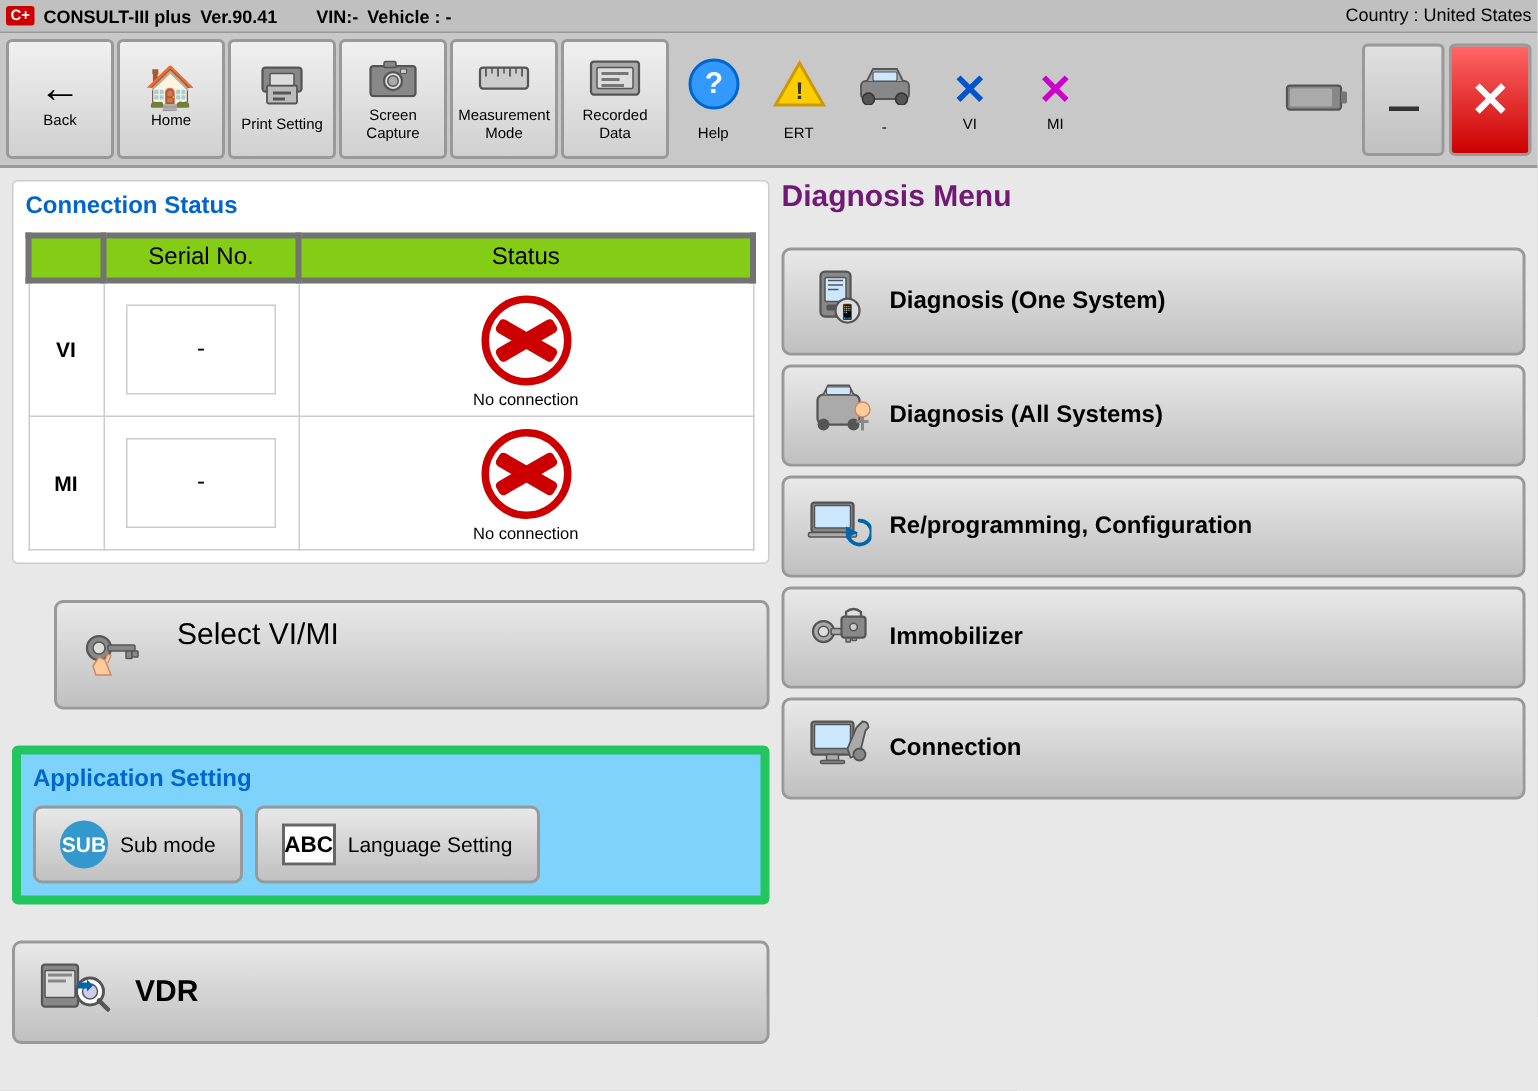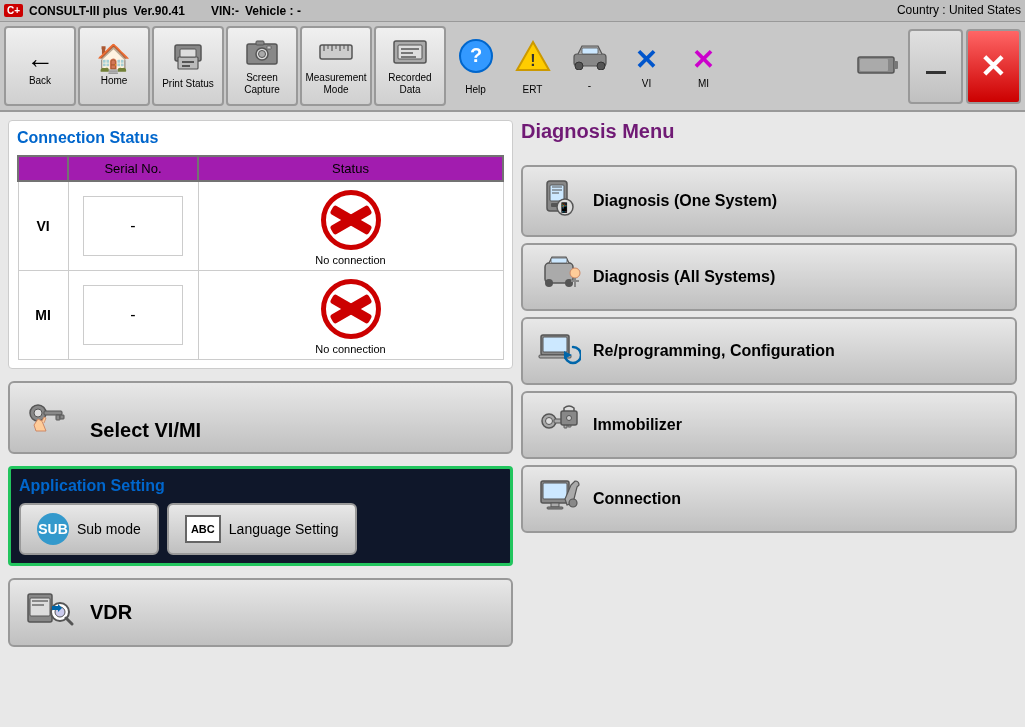--- a/index.html
+++ b/index.html
@@ -116,45 +116,45 @@
       padding: 8px;
       background: #e8e8e8;
       height: calc(727px - 22px - 90px);
     }
 
     
     #left-panel {
       width: 505px;
       display: flex;
       flex-direction: column;
-      gap: 12px;
+      gap: 24px;
     }
 
     
     #connection-status {
       background: white;
       border: 1px solid #ccc;
       border-radius: 4px;
       padding: 8px;
     }
     #connection-status h2 {
       color: #0066cc;
       font-size: 16px;
       margin-bottom: 8px;
     }
     .conn-table {
       width: 100%;
       border-collapse: collapse;
       border: 1px solid #ccc;
     }
     .conn-table th {
-      background: #a21caf;
-      border: 2px solid #737373;
+      background: #84cc16;
+      border: 4px solid #737373;
       padding: 4px 8px;
-      font-size: 13px;
+      font-size: 16px;
       font-weight: normal;
     }
     .conn-table td {
       border: 1px solid #ccc;
       padding: 4px;
       text-align: center;
       vertical-align: middle;
     }
     .conn-label { font-weight: bold; font-size: 14px; width: 50px; }
     .conn-serial { width: 130px; }
@@ -206,32 +206,33 @@
     }
     .no-connection-text { font-size: 11px; margin-top: 4px; }
 
     
     .select-btn {
       background: linear-gradient(180deg, #e8e8e8 0%, #c0c0c0 100%);
       border: 2px solid #999;
       border-radius: 6px;
       padding: 10px 16px;
       display: flex;
-      align-items: flex-end;
+      align-items: flex-start;
       gap: 12px;
       cursor: pointer;
       font-size: 20px;
-      font-weight: bold;
+      font-weight: normal;
+      margin-left: 28px;
     }
     .select-btn-icon { font-size: 36px; }
 
     
     #app-setting {
-      background: #0f172a;
-      border: 3px solid #22c55e;
+      background: #7dd3fc;
+      border: 6px solid #22c55e;
       border-radius: 4px;
       padding: 8px;
     }
     #app-setting h2 {
       color: #0066cc;
       font-size: 16px;
       margin-bottom: 8px;
     }
     .app-setting-btns {
       display: flex;
@@ -260,21 +261,21 @@
       font-size: 14px;
       font-weight: bold;
     }
     .abc-icon {
       border: 2px solid #666;
       width: 36px;
       height: 28px;
       display: flex;
       align-items: center;
       justify-content: center;
-      font-size: 11px;
+      font-size: 15px;
       font-weight: bold;
       background: white;
     }
 
     
     .vdr-btn {
       background: linear-gradient(180deg, #e8e8e8 0%, #c0c0c0 100%);
       border: 2px solid #999;
       border-radius: 6px;
       padding: 10px 16px;
@@ -377,21 +378,21 @@
     <div class="toolbar-btn">
       <div class="btn-icon">
         <svg class="printer-svg" viewBox="0 0 36 28" fill="none">
           <rect x="5" y="2" width="26" height="16" rx="2" fill="#888" stroke="#555" stroke-width="1.5"></rect>
           <rect x="8" y="14" width="20" height="12" rx="1" fill="#bbb" stroke="#555" stroke-width="1.2"></rect>
           <rect x="10" y="6" width="16" height="8" rx="1" fill="#ddd" stroke="#555" stroke-width="1"></rect>
           <rect x="12" y="18" width="12" height="2" fill="#555"></rect>
           <rect x="12" y="22" width="8" height="2" fill="#555"></rect>
         </svg>
       </div>
-      <div class="btn-label">Print Status</div>
+      <div class="btn-label">Print Setting</div>
     </div>
 
     <div class="toolbar-btn">
       <div class="btn-icon">
         <svg class="camera-svg" viewBox="0 0 36 28" fill="none">
           <rect x="3" y="7" width="30" height="20" rx="2" fill="#888" stroke="#555" stroke-width="1.5"></rect>
           <circle cx="18" cy="17" r="6" fill="#ddd" stroke="#555" stroke-width="1.5"></circle>
           <circle cx="18" cy="17" r="3.5" fill="#aaa" stroke="#555" stroke-width="1"></circle>
           <rect x="12" y="4" width="8" height="4" rx="1" fill="#888" stroke="#555" stroke-width="1"></rect>
           <rect x="23" y="9" width="4" height="3" rx="0.5" fill="#ccc" stroke="#555" stroke-width="0.8"></rect>

